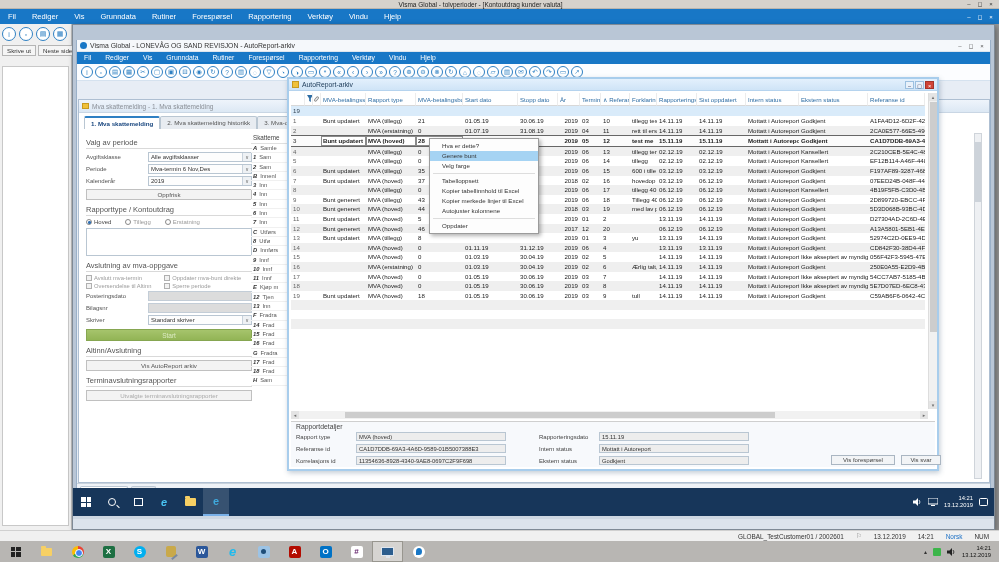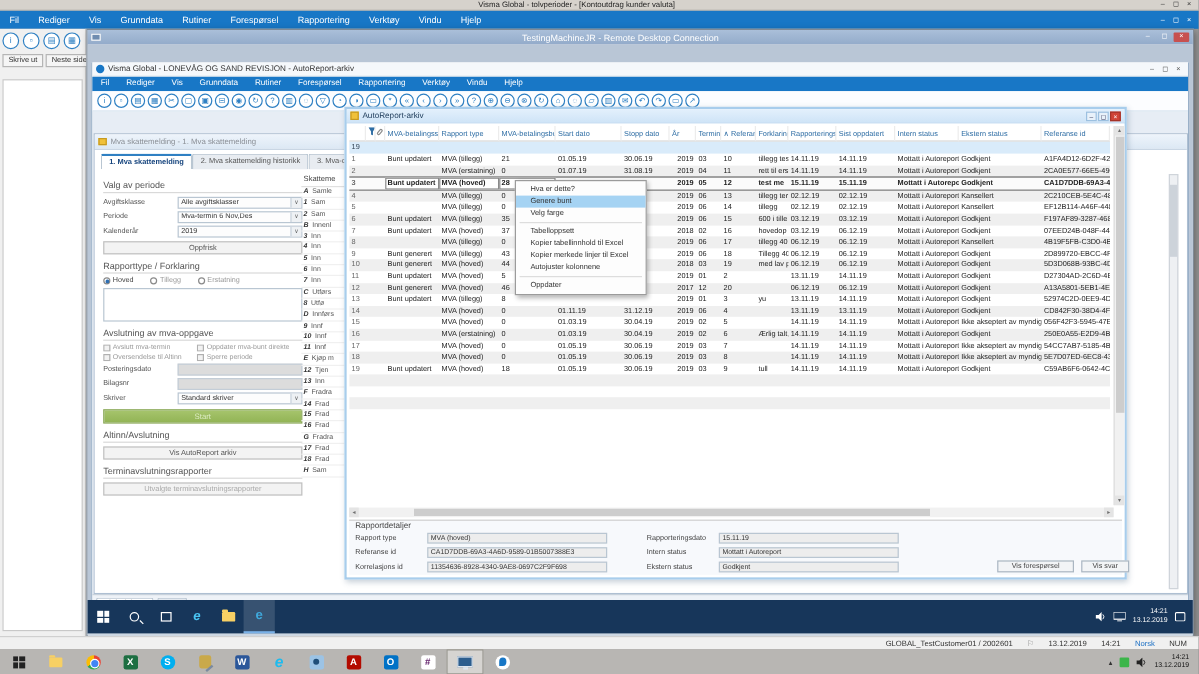--- a/index.html
+++ b/index.html
@@ -212,29 +212,20 @@
         <span class="ticonc">▦</span>
       </div>
     <div class="host-btns">
       <span class="hbtn">Skrive ut</span>
       <span class="hbtn">Neste side</span>
     </div>
     <div class="host-panel"></div>
   </div>
 
   <div class="rdp">
-    <div class="rdp-tb">
-      <span class="ic"></span>
-      <span class="t">TestingMachineJR - Remote Desktop Connection</span>
-      <div class="wc">
-        <span>–</span>
-        <span>◻</span>
-        <span class="close">×</span>
-      </div>
-    </div>
     <div class="remote">
 
       <div class="visma">
         <div class="v-tb">
           <span class="logo"></span>
           <span class="t">Visma Global - LONEVÅG OG SAND REVISJON - AutoReport-arkiv</span>
           <div class="wc">
             <span>–</span>
             <span>◻</span>
             <span>×</span>
@@ -323,21 +314,21 @@
                   <div class="frow">
                     <span class="lab">Kalenderår</span>
                     <div class="combo">
                       <span class="val">2019</span>
                       <span class="dd">∨</span>
                     </div>
                   </div>
                 </div>
               <div class="wbtn">Oppfrisk</div>
 
-              <div class="ghead">Rapporttype / Forklaring</div>
+              <div class="ghead">Rapporttype / Kontoutdrag</div>
               <div class="radios">
                   <span class="radio sel">
                     <span class="rc"></span>
                     <span>Hoved</span>
                   </span>
                   <span class="radio">
                     <span class="rc"></span>
                     <span>Tillegg</span>
                   </span>
                   <span class="radio">

